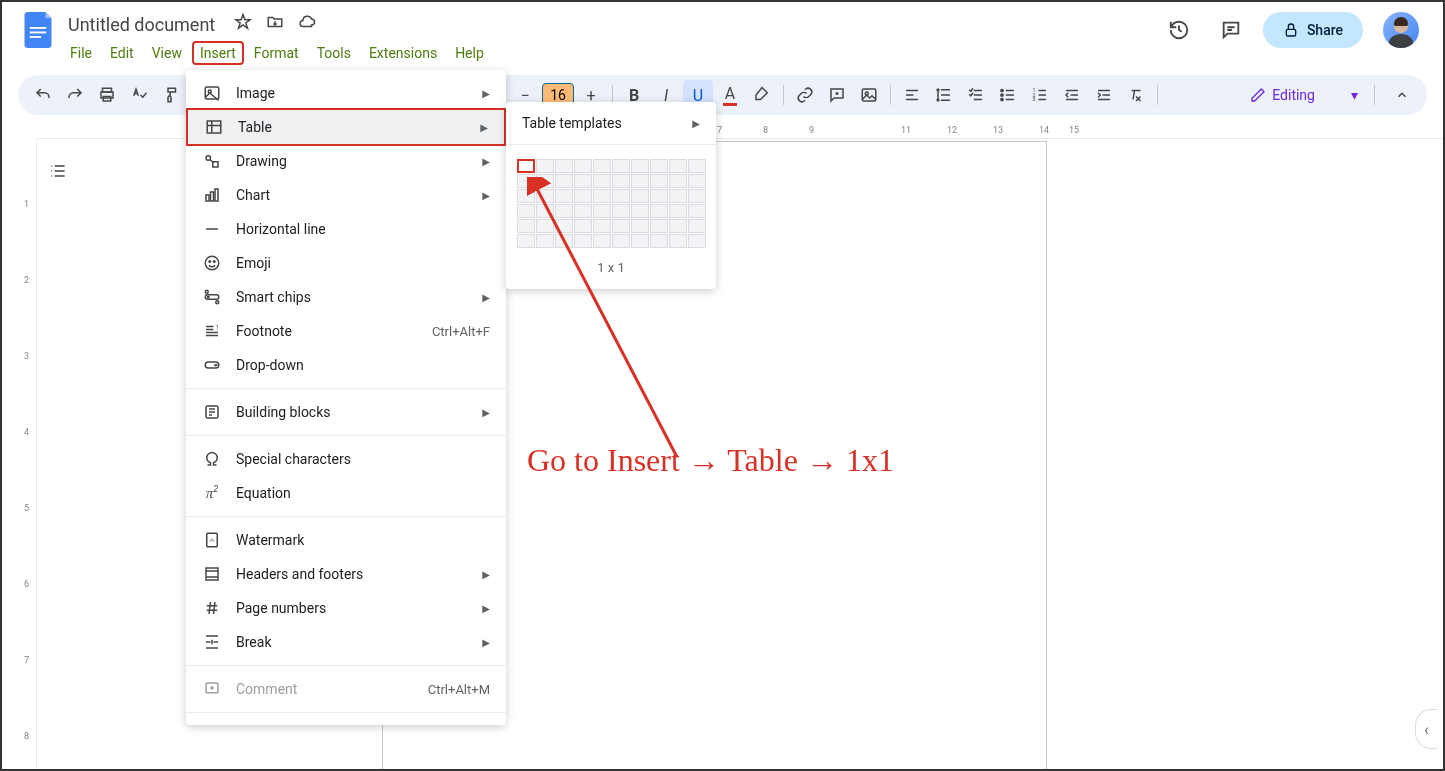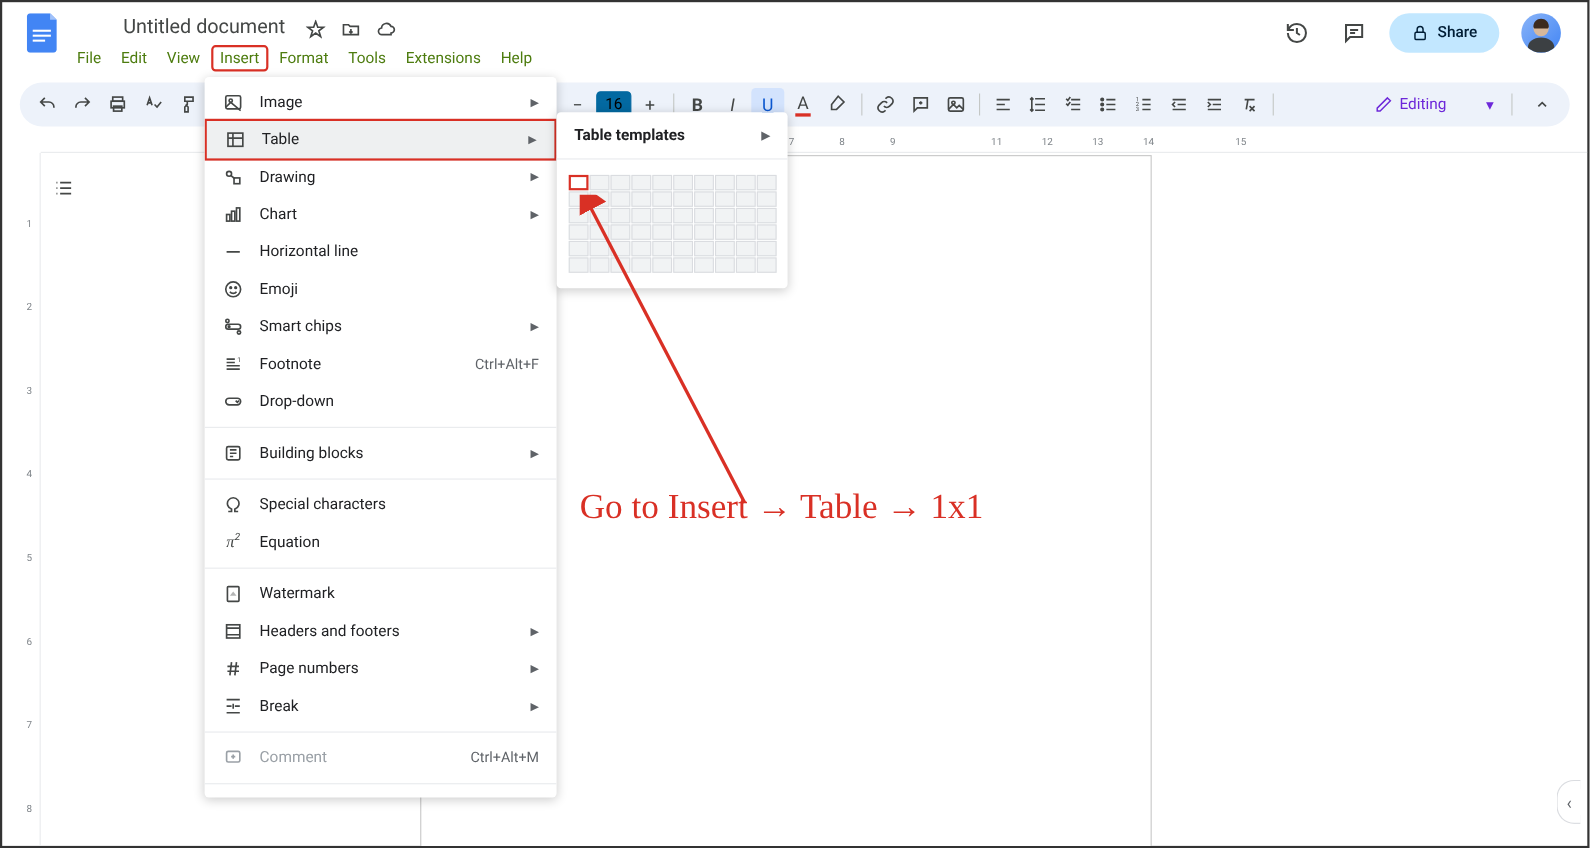--- a/index.html
+++ b/index.html
@@ -2,38 +2,38 @@
 <html><head>
 <meta charset="utf-8">
 <style>
 * { margin: 0; padding: 0; box-sizing: border-box; font-family: "Google Sans", Roboto, Arial, sans-serif; }
 body { background: #fff; width: 1445px; height: 771px; overflow: hidden; position: relative; border: 2px solid #333; }
 
 .header { padding: 8px 16px 0 16px; display: flex; align-items: flex-start; }
 .logo { width: 40px; height: 40px; display: flex; align-items: center; justify-content: center; margin-right: 4px; }
 .logo svg { width: 28px; height: 36px; }
 .title-area { flex: 1; }
-.title-row { display: flex; align-items: flex-end; gap: 12px; padding: 2px 0; margin-left: 44px; }
+.title-row { display: flex; align-items: flex-start; gap: 12px; padding: 2px 0; }
 .doc-title { font-size: 18px; color: #444746; padding: 2px 6px; }
 .title-icon { color: #444746; width: 20px; height: 20px; display: flex; align-items: center; justify-content: center; }
 .menubar { display: flex; gap: 2px; padding: 2px 0; }
 .menu-item { padding: 4px 8px; font-size: 14px; color: #4d7c0f; border-radius: 4px; cursor: pointer; }
 .menu-item.active { border: 2px solid #d93025; padding: 2px 6px; }
 .header-right { display: flex; align-items: center; gap: 12px; padding-right: 8px; }
 .header-icon-btn { width: 40px; height: 40px; display: flex; align-items: center; justify-content: center; border-radius: 50%; cursor: pointer; color: #444746; }
 .share-btn { background: #c2e7ff; padding: 10px 20px; border-radius: 40px; display: flex; align-items: center; gap: 8px; font-size: 14px; font-weight: 500; color: #001d35; cursor: pointer; }
 .avatar { width: 36px; height: 36px; border-radius: 50%; background: linear-gradient(135deg,#8ab4f8,#4285f4); overflow: hidden; display: flex; align-items: center; justify-content: center; margin-left: 8px; }
 .avatar svg { width: 36px; height: 36px; }
 
 .toolbar-wrap { padding: 8px 16px; }
 .toolbar { background: #edf2fa; border-radius: 24px; padding: 4px 10px; display: flex; align-items: center; gap: 2px; height: 40px; }
 .tb-btn { width: 30px; height: 30px; display: flex; align-items: center; justify-content: center; border-radius: 4px; color: #444746; cursor: pointer; }
 .tb-btn.active { background: #d3e3fd; color: #0b57d0; }
 .tb-sep { width: 1px; height: 20px; background: #c4c7c5; margin: 0 4px; }
-.font-size-input { width: 32px; height: 24px; border: 1px solid #0369a1; border-radius: 4px; text-align: center; font-size: 14px; background: #0369a1; }
+.font-size-input { width: 32px; height: 24px; border: 1px solid #0369a1; border-radius: 4px; text-align: center; font-size: 14px; background: #fdba74; }
 .editing-btn { display: flex; align-items: center; gap: 6px; padding: 6px 10px; border-radius: 4px; cursor: pointer; font-size: 14px; color: #6d28d9; margin-left: auto; }
 .collapse-btn { width: 30px; height: 30px; display: flex; align-items: center; justify-content: center; margin-left: 6px; color: #444746; cursor: pointer; }
 
 .work-area { position: relative; flex: 1; display: flex; height: calc(100% - 120px); }
 .ruler-h { position: absolute; top: 0; left: 35px; right: 0; height: 16px; border-bottom: 1px solid #e8eaed; font-size: 9px; color: #80868b; }
 .ruler-h .tick { position: absolute; top: 2px; }
 .ruler-v { position: absolute; top: 16px; left: 21px; width: 14px; bottom: 0; border-right: 1px solid #e8eaed; font-size: 9px; color: #80868b; }
 .ruler-v .tick { position: absolute; left: 1px; }
 .side-btn { position: absolute; left: 40px; top: 32px; width: 32px; height: 32px; border-radius: 50%; display: flex; align-items: center; justify-content: center; color: #444746; cursor: pointer; }
 .page { position: absolute; left: 380px; top: 18px; width: 665px; height: 800px; background: #fff; border: 1px solid #c7c7c7; }
@@ -42,21 +42,21 @@
 .dd-item { display: flex; align-items: center; padding: 7px 16px; cursor: pointer; font-size: 14px; color: #202124; gap: 14px; position: relative; }
 .dd-item.highlighted { background: #eef0f1; border: 2px solid #d93025; margin: -2px 0; }
 .dd-item.disabled { color: #9aa0a6; }
 .dd-icon { width: 20px; height: 20px; display: flex; align-items: center; justify-content: center; color: #444746; flex-shrink: 0; }
 .dd-item.disabled .dd-icon { color: #9aa0a6; }
 .dd-label { flex: 1; }
 .dd-shortcut { color: #5f6368; font-size: 13px; }
 .dd-arrow { color: #5f6368; font-size: 10px; }
 .dd-sep { height: 1px; background: #e8eaed; margin: 6px 0; }
 
-.submenu { position: absolute; top: 100px; left: 504px; width: 210px; background: #fff; border-radius: 4px; box-shadow: 0 2px 10px rgba(0,0,0,.2); padding: 6px 0; z-index: 101; font-weight: bold; }
+.submenu { position: absolute; top: 100px; left: 504px; width: 210px; background: #fff; border-radius: 4px; box-shadow: 0 2px 10px rgba(0,0,0,.2); padding: 6px 0; z-index: 101; }
 .table-grid { display: grid; grid-template-columns: repeat(10, 18px); grid-template-rows: repeat(6, 14px); gap: 1px; padding: 8px 10px; justify-content: center; }
 .table-cell { background: #f1f3f4; border: 1px solid #dadce0; }
 .table-cell.sel { border: 2px solid #d93025; background: #fff; }
 .table-size-label { text-align: center; font-size: 13px; color: #5f6368; padding: 4px 0 8px; }
 
 .annotation { position: absolute; z-index: 200; pointer-events: none; }
 .anno-arrow { position: absolute; top: 175px; left: 525px; }
 .anno-text { position: absolute; top: 440px; left: 525px; font-family: "Comic Sans MS", cursive; font-size: 32px; color: #d93025; font-weight: 500; white-space: nowrap; }
 
 .explore-btn { position: absolute; right: 6px; bottom: 20px; width: 22px; height: 40px; border: 1px solid #dadce0; border-right: none; border-radius: 16px 0 0 16px; display: flex; align-items: center; justify-content: center; background: #fff; color: #5f6368; cursor: pointer; }
@@ -272,21 +272,21 @@
 <div class="work-area">
   <div class="ruler-h" id="ruler-h">
       <div class="tick" style="left: 680px;">7</div>
       <div class="tick" style="left: 726px;">8</div>
       <div class="tick" style="left: 772px;">9</div>
       <div class="tick" style="left: 850px; margin-top: 40px;">10</div>
       <div class="tick" style="left: 864px;">11</div>
       <div class="tick" style="left: 910px;">12</div>
       <div class="tick" style="left: 956px;">13</div>
       <div class="tick" style="left: 1002px;">14</div>
-      <div class="tick" style="left: 1086px;">15</div>
+      <div class="tick" style="left: 1032px;">15</div>
     </div>
   <div class="ruler-v" id="ruler-v">
       <div class="tick" style="top: 60px;">1</div>
       <div class="tick" style="top: 136px;">2</div>
       <div class="tick" style="top: 212px;">3</div>
       <div class="tick" style="top: 288px;">4</div>
       <div class="tick" style="top: 364px;">5</div>
       <div class="tick" style="top: 440px;">6</div>
       <div class="tick" style="top: 516px;">7</div>
       <div class="tick" style="top: 592px;">8</div>
@@ -532,20 +532,21 @@
       <div class="table-cell"></div>
       <div class="table-cell"></div>
       <div class="table-cell"></div>
       <div class="table-cell"></div>
       <div class="table-cell"></div>
       <div class="table-cell"></div>
       <div class="table-cell"></div>
       <div class="table-cell"></div>
       <div class="table-cell"></div>
     </div>
+  <div class="table-size-label">1 x 1</div>
 </div>
 
 <svg class="annotation anno-arrow" width="200" height="300">
   <defs>
       <marker id="ah" markerWidth="10" markerHeight="10" refX="2" refY="5" orient="auto">
         <path d="M0 0L10 5L0 10z" fill="#d93025"></path>
       </marker>
     </defs>
   <line x1="150" y1="280" x2="8" y2="8" stroke="#d93025" stroke-width="3" marker-end="url(#ah)"></line>
 </svg>

